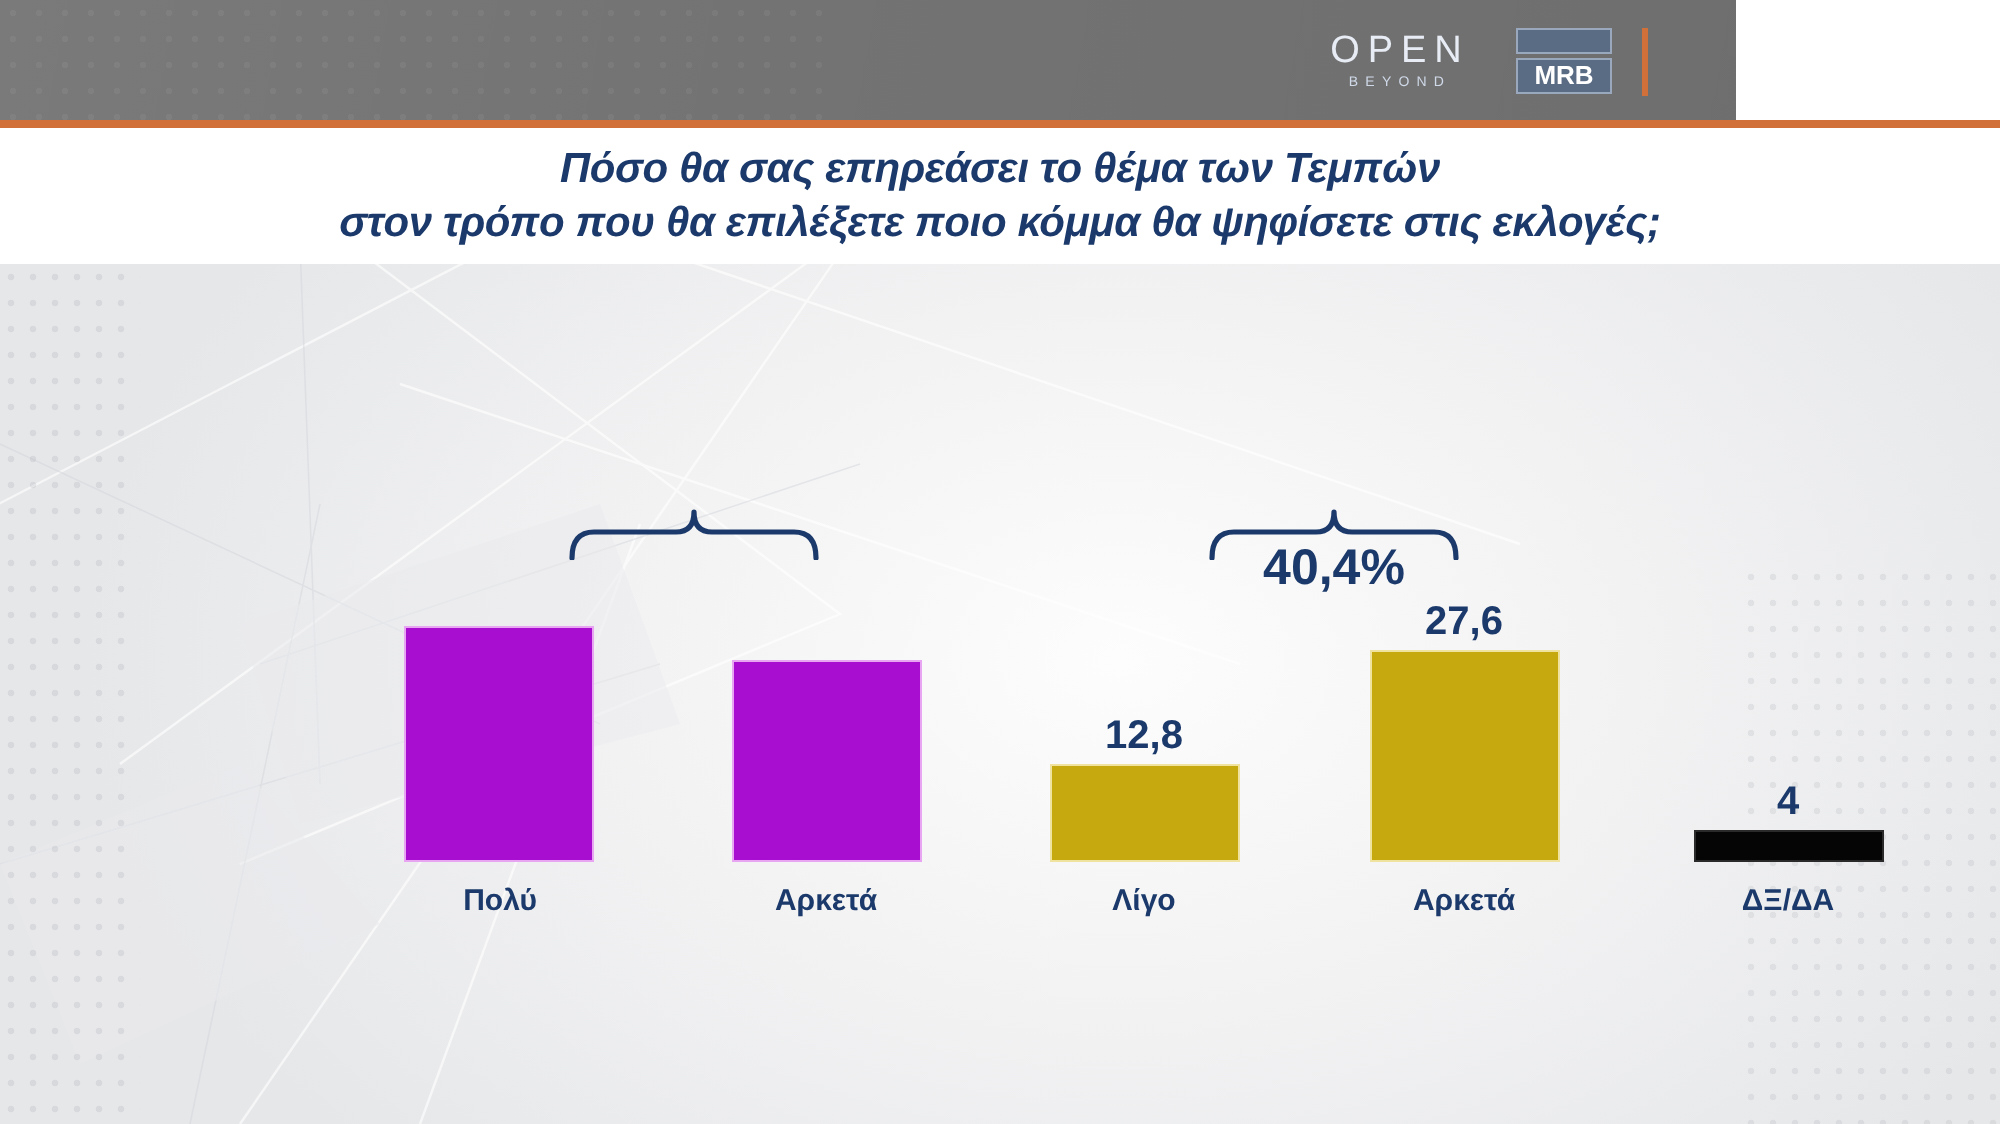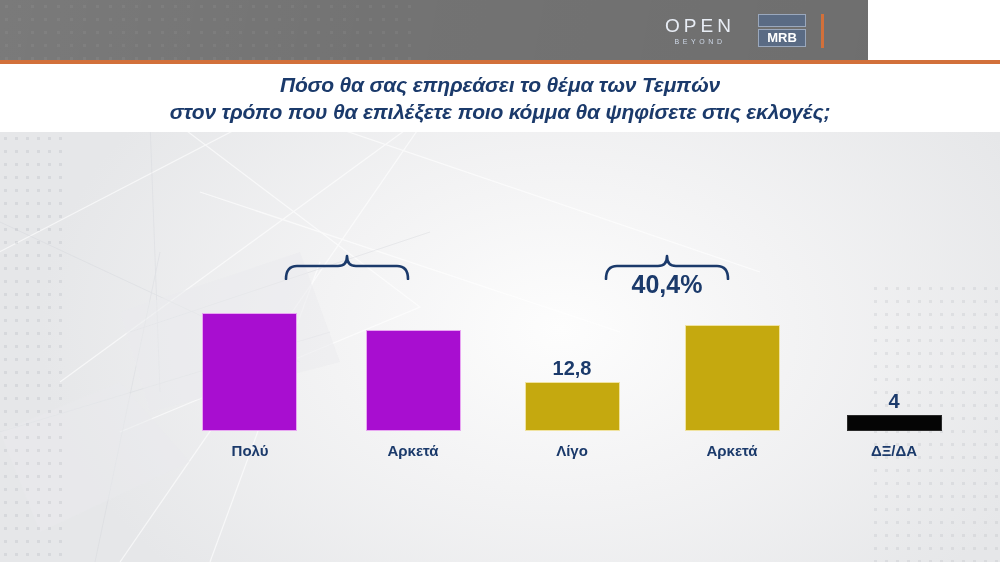--- a/index.html
+++ b/index.html
@@ -293,20 +293,21 @@
     <div class="bar purple" style="left:202px; top:181px; width:95px; height:118px;"></div>
     <div class="bar-label" style="left:155px; top:310px; width:190px;">Πολύ</div>
 
     <div class="bar purple" style="left:366px; top:198px; width:95px; height:101px;"></div>
     <div class="bar-label" style="left:318px; top:310px; width:190px;">Αρκετά</div>
 
     <div class="bar-value" style="left:477px; top:225px; width:190px;">12,8</div>
     <div class="bar gold" style="left:525px; top:250px; width:95px; height:49px;"></div>
     <div class="bar-label" style="left:477px; top:310px; width:190px;">Λίγο</div>
 
+    <div class="bar-value" style="left:637px; top:168px; width:190px;">27,6</div>
     <div class="bar gold" style="left:685px; top:193px; width:95px; height:106px;"></div>
     <div class="bar-label" style="left:637px; top:310px; width:190px;">Αρκετά</div>
 
     <div class="bar-value" style="left:799px; top:258px; width:190px;">4</div>
     <div class="bar black" style="left:847px; top:283px; width:95px; height:16px;"></div>
     <div class="bar-label" style="left:799px; top:310px; width:190px;">ΔΞ/ΔΑ</div>
 
   </div>
 </div>
 

